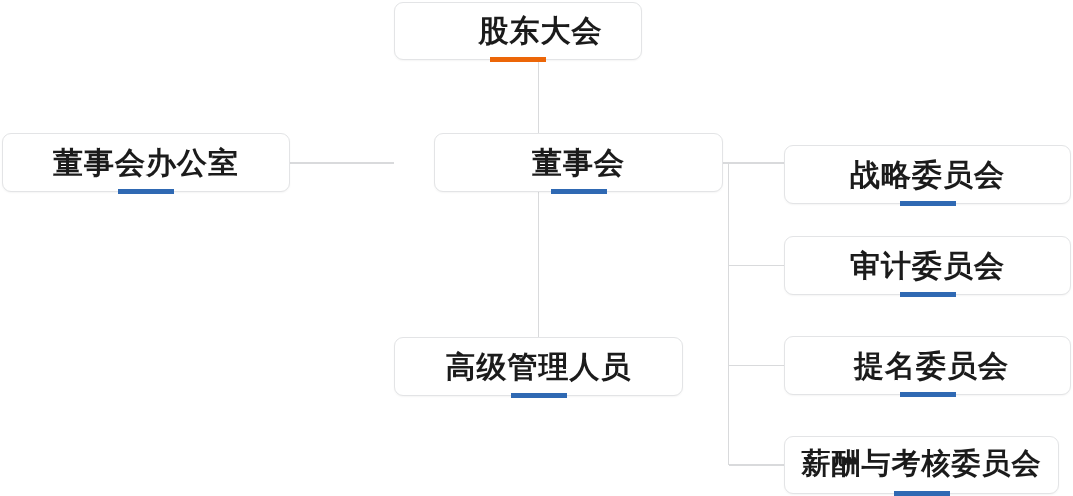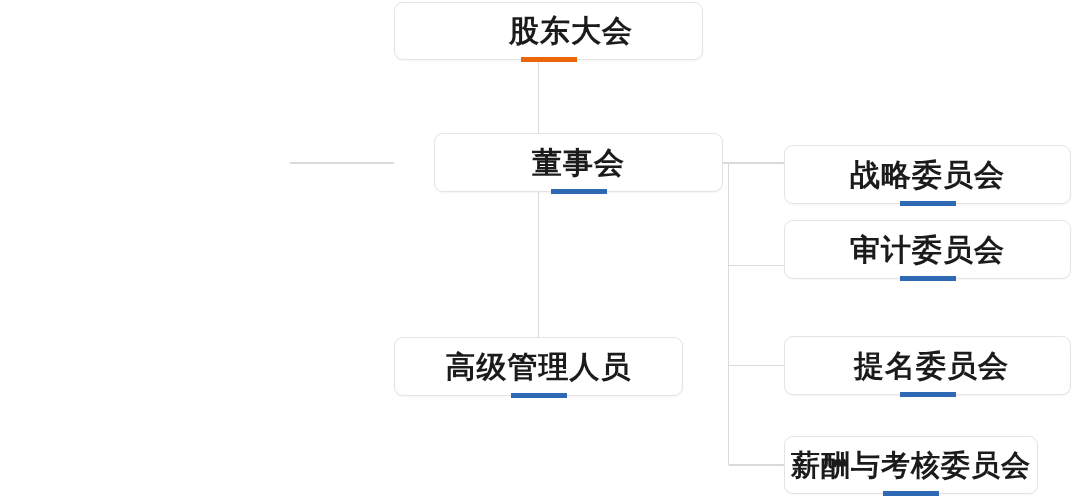--- a/index.html
+++ b/index.html
@@ -50,28 +50,28 @@
     transform: translateX(-50%);
     bottom: -3px;
     width: 56px;
     height: 5px;
     border-radius: 0;
   }
   .accent-orange { background: #ec6608; }
   .accent-blue   { background: #2f69b3; }
 
   
-  .n-shareholders { left: 394px; top: 2px;   width: 309px; height: 58px; padding-left: 45px; }
+  .n-shareholders { left: 394px; top: 2px;   width: 248px; height: 58px; padding-left: 45px; }
   .n-board        { left: 394px; top: 133px; width: 289px; height: 59px; margin-left: 40px; }
   .n-boardoffice  { left: 2px;   top: 133px; width: 288px; height: 59px; }
   .n-senior       { left: 394px; top: 337px; width: 289px; height: 59px; text-align: right; }
   .n-strategy     { left: 784px; top: 145px; width: 287px; height: 59px; }
-  .n-audit        { left: 784px; top: 220px; width: 287px; height: 59px; font-family: Liberation Serif, serif; }
+  .n-audit        { left: 784px; top: 236px; width: 287px; height: 59px; font-family: Liberation Serif, serif; }
   .n-nomination   { left: 784px; top: 336px; width: 287px; height: 59px; padding-left: 8px; }
-  .n-compensation { left: 784px; top: 436px; width: 254px; height: 58px; }
+  .n-compensation { left: 784px; top: 436px; width: 275px; height: 58px; font-family: Liberation Mono, monospace; }
   .n-compensation .node-label { font-size: 29px; }
 </style>
 </head>
 <body>
 
 <div id="org-chart">
 
   <svg class="conn-layer" width="1073" height="496" viewBox="0 0 1073 496" aria-hidden="true">
     <g stroke="#d9dadc" stroke-width="1.3" fill="none" shape-rendering="crispEdges">
 
@@ -90,20 +90,24 @@
       <path d="M 728.5 365.5 L 784 365.5"></path>
       <path d="M 728.5 465 L 784 465"></path>
     </g>
   </svg>
 
   <div class="node n-shareholders">
     <span class="node-label">股东大会</span>
     <span class="node-accent accent-orange"></span>
   </div>
 
+  <div class="node n-boardoffice">
+    <span class="node-label">董事会办公室</span>
+    <span class="node-accent accent-blue"></span>
+  </div>
 
   <div class="node n-board">
     <span class="node-label">董事会</span>
     <span class="node-accent accent-blue"></span>
   </div>
 
   <div class="node n-senior">
     <span class="node-label">高级管理人员</span>
     <span class="node-accent accent-blue"></span>
   </div>

